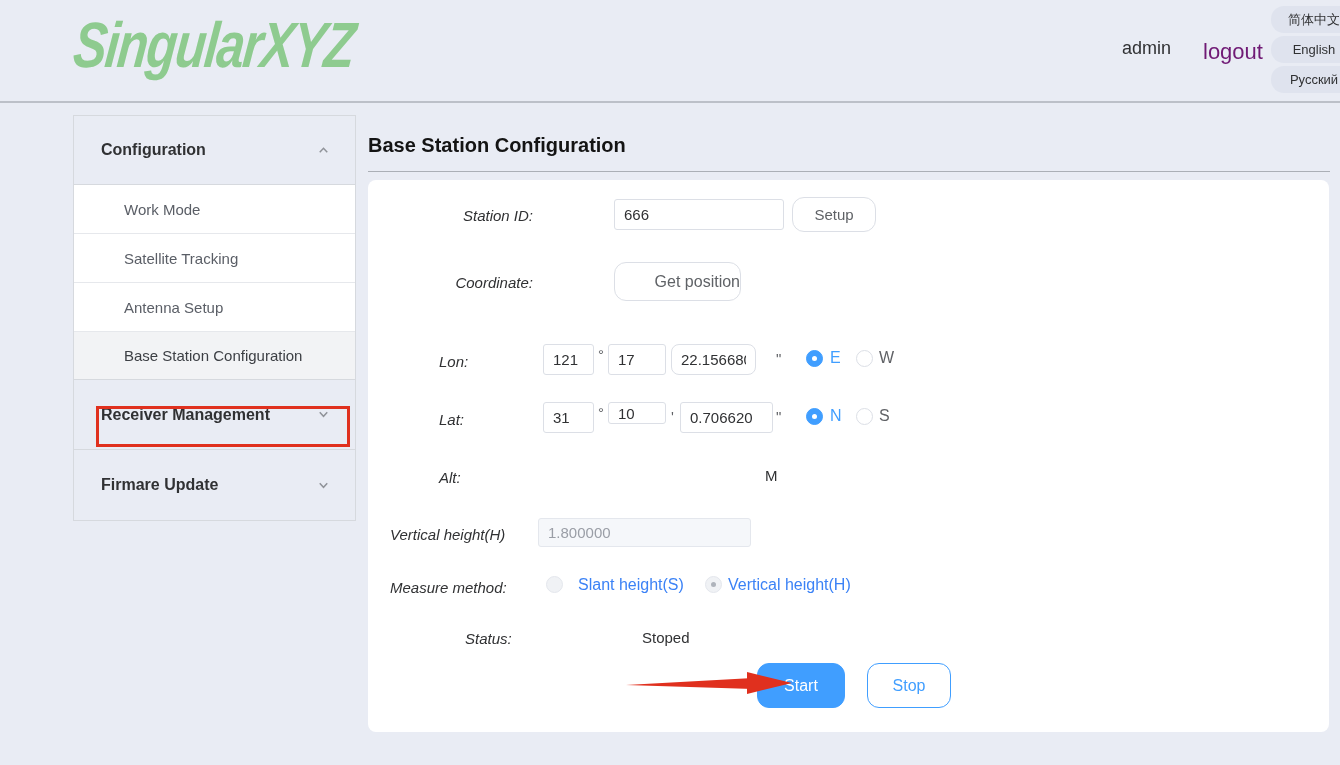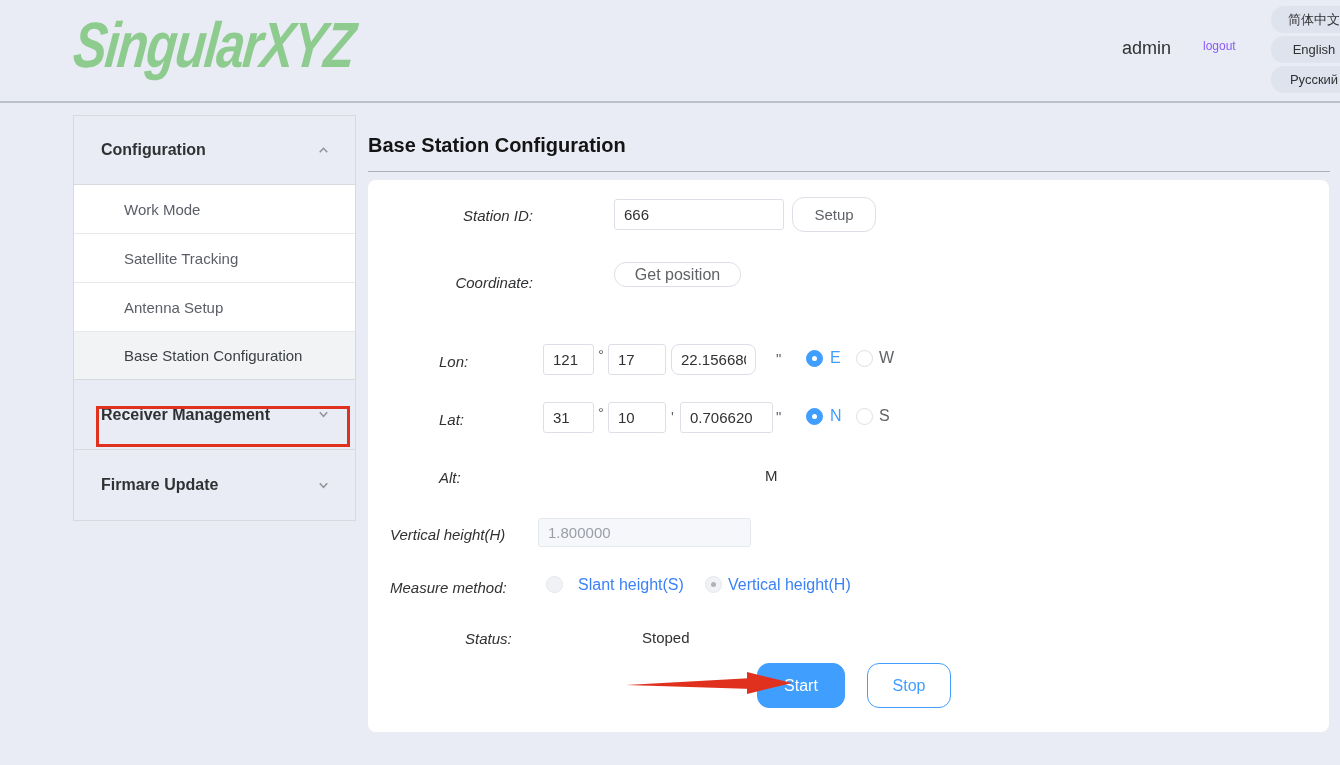--- a/index.html
+++ b/index.html
@@ -12,21 +12,21 @@
   }
 
   
   .header { position:absolute; left:0; top:0; width:1340px; height:103px;
             background:#e9ecf4; border-bottom:2px solid #bcc0c8; z-index:2; }
   .logo { position:absolute; left:78px; top:8px;
           font-size:64px; font-weight:bold; font-style:italic;
           letter-spacing:-2px; color:#8ecb8f;
           transform:skewX(-6deg) scaleX(0.78); transform-origin:left top; white-space:nowrap; }
   .hdr-user   { position:absolute; left:1122px; top:38px; font-size:18px; color:#303133; cursor:pointer; }
-  .hdr-logout { position:absolute; left:1203px; top:39px; font-size:12px; color:#8b5cf6; cursor:pointer; }
+  .hdr-logout { position:absolute; left:1203px; top:39px; font-size:22px; color:#701a75; cursor:pointer; }
   .lang-stack { position:absolute; left:1271px; top:6px; width:90px; }
   .lang-btn { display:block; width:86px; height:27px; margin-bottom:3px;
               background:#dfe3ee; border:none; border-radius:13px;
               font-family:inherit; font-size:13px; color:#303133; text-align:center;
               line-height:27px; cursor:pointer; }
 
   
   .sidebar { position:absolute; left:73px; top:115px; width:283px;
              border:1px solid #d6d9de; z-index:1; }
   .nav-head { height:69px; display:flex; align-items:center; justify-content:space-between;
@@ -137,38 +137,38 @@
 <div class="page-title">Base Station Configuration</div>
 <div class="title-rule"></div>
 
 <div class="panel">
 
   <div class="f-label r" style="top:26px;">Station ID:</div>
   <input class="tin" style="left: 246px; top: 19px; width: 170px; height: 31px;" value="666">
   <button class="btn btn-plain" style="left:424px; top:17px; width:84px; height:35px;">Setup</button>
 
   <div class="f-label r" style="top:93px;">Coordinate:</div>
-  <button class="btn btn-plain" style="left:246px; top:82px; width:127px; height:25px; font-size:16px;">Get position</button>
+  <button class="btn btn-plain" style="left:246px; top:82px; width:127px; height:39px; font-size:16px;text-align:right;">Get position</button>
 
   <div class="f-label" style="left:71px; top:172px;">Lon:</div>
   <input class="tin" style="left: 175px; top: 164px; width: 51px; height: 31px;" value="121">
   <span class="sym" style="left:230px; top:166px;">°</span>
   <input class="tin" style="left: 240px; top: 164px; width: 58px; height: 31px;" value="17">
   <span class="sym" style="left:303px; top:170px;">'</span>
   <input class="tin" style="left: 303px; top: 164px; width: 85px; height: 31px; border-radius: 8px;" value="22.156680">
   <span class="sym" style="left:408px; top:170px;">"</span>
   <span class="radio checked" style="left:438px; top:170px;"></span>
   <span class="radio-label on" style="left:462px; top:169px;">E</span>
   <span class="radio" style="left:488px; top:170px;"></span>
   <span class="radio-label off" style="left:511px; top:169px;">W</span>
 
   <div class="f-label" style="left:71px; top:230px;">Lat:</div>
   <input class="tin" style="left: 175px; top: 222px; width: 51px; height: 31px;" value="31">
   <span class="sym" style="left:230px; top:224px;">°</span>
-  <input class="tin" style="left: 240px; top: 222px; width: 58px; height: 31px;" value="10">
+  <input class="tin" style="left: 240px; top: 222px; width: 58px; height: 22px;" value="10">
   <span class="sym" style="left:303px; top:228px;">'</span>
   <input class="tin" style="left: 312px; top: 222px; width: 93px; height: 31px;" value="0.706620">
   <span class="sym" style="left:408px; top:228px;">"</span>
   <span class="radio checked" style="left:438px; top:228px;"></span>
   <span class="radio-label on" style="left:462px; top:227px;">N</span>
   <span class="radio" style="left:488px; top:228px;"></span>
   <span class="radio-label off" style="left:511px; top:227px;">S</span>
 
   <div class="f-label" style="left:71px; top:288px;">Alt:</div>
   <span class="unit" style="left:397px; top:287px;">M</span>

